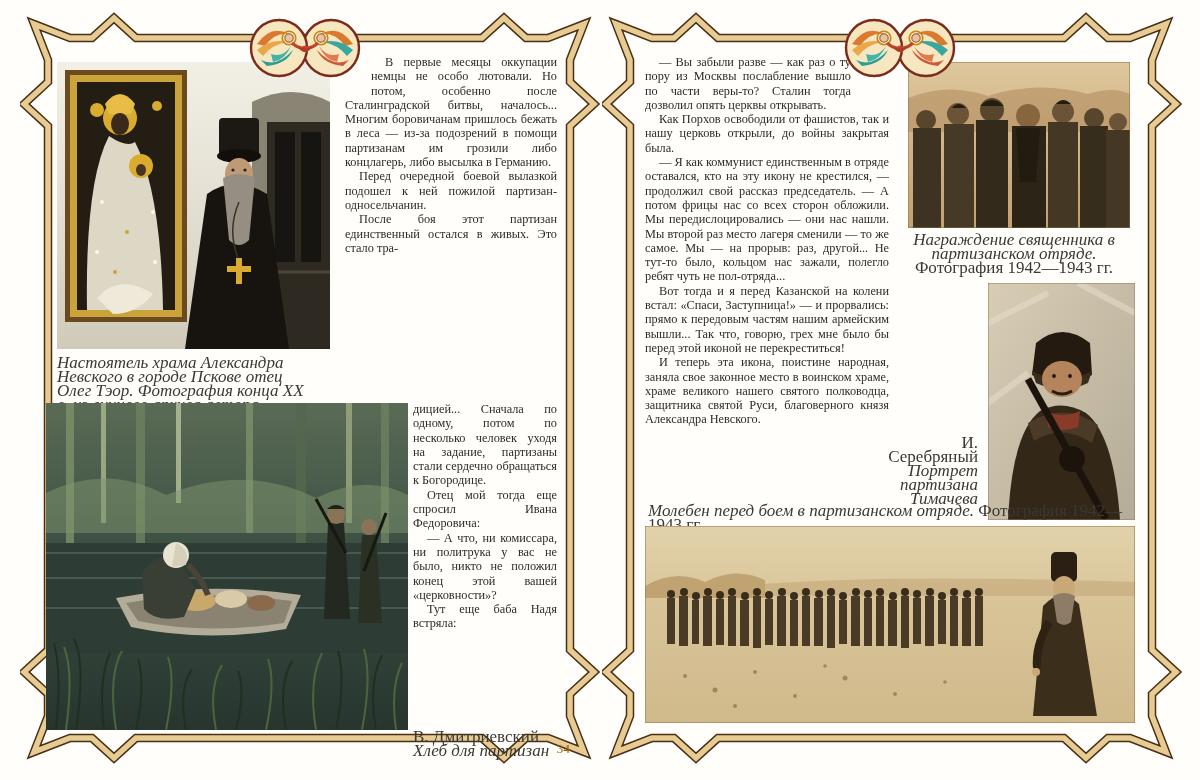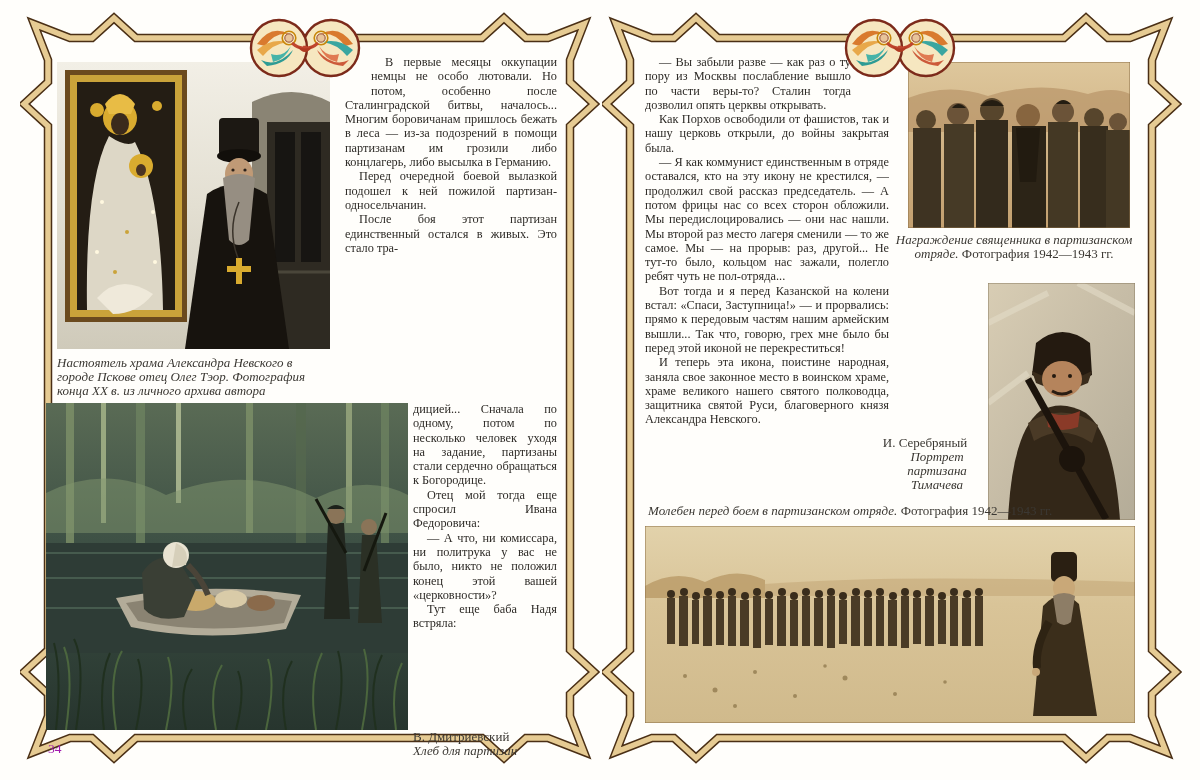--- a/index.html
+++ b/index.html
@@ -8,25 +8,25 @@
   
   svg.frame{position:absolute;top:10px;width:580px;height:766px;z-index:1;}
   svg.medallion{position:absolute;top:16px;width:120px;height:64px;z-index:3;}
   
   .col{position:absolute;z-index:2;text-align:justify;font-size:12.3px;line-height:14.3px;overflow:hidden;}
   .col p{margin:0;text-indent:14px;}
   .col p.cont{text-indent:0;}
   .spacer-l{float:left;width:26px;height:30px;}
   .spacer-r{float:right;width:38px;height:30px;}
   
-  .cap{position:absolute;z-index:2;font-size:13px;line-height:14px;color:#3b3833;font-style:italic;}
+  .cap{position:absolute;z-index:2;font-size:17px;line-height:14px;color:#3b3833;font-style:italic;}
   .cap .rm{font-style:normal;}
   .cap.center{text-align:center;}
-  .cap.right{text-align:center;}
-  .pagenum{position:absolute;z-index:2;width:522px;text-align:left;font-size:13.5px;color:#a21caf;}
+  .cap.right{text-align:right;}
+  .pagenum{position:absolute;z-index:2;width:522px;text-align:right;font-size:13.5px;color:#a16207;}
   .pic{position:absolute;z-index:2;display:block;}
   .pic svg{display:block;}
 </style>
 </head>
 <body>
 
 <div class="spread">
 
   <svg width="0" height="0" style="position:absolute">
     <defs>

